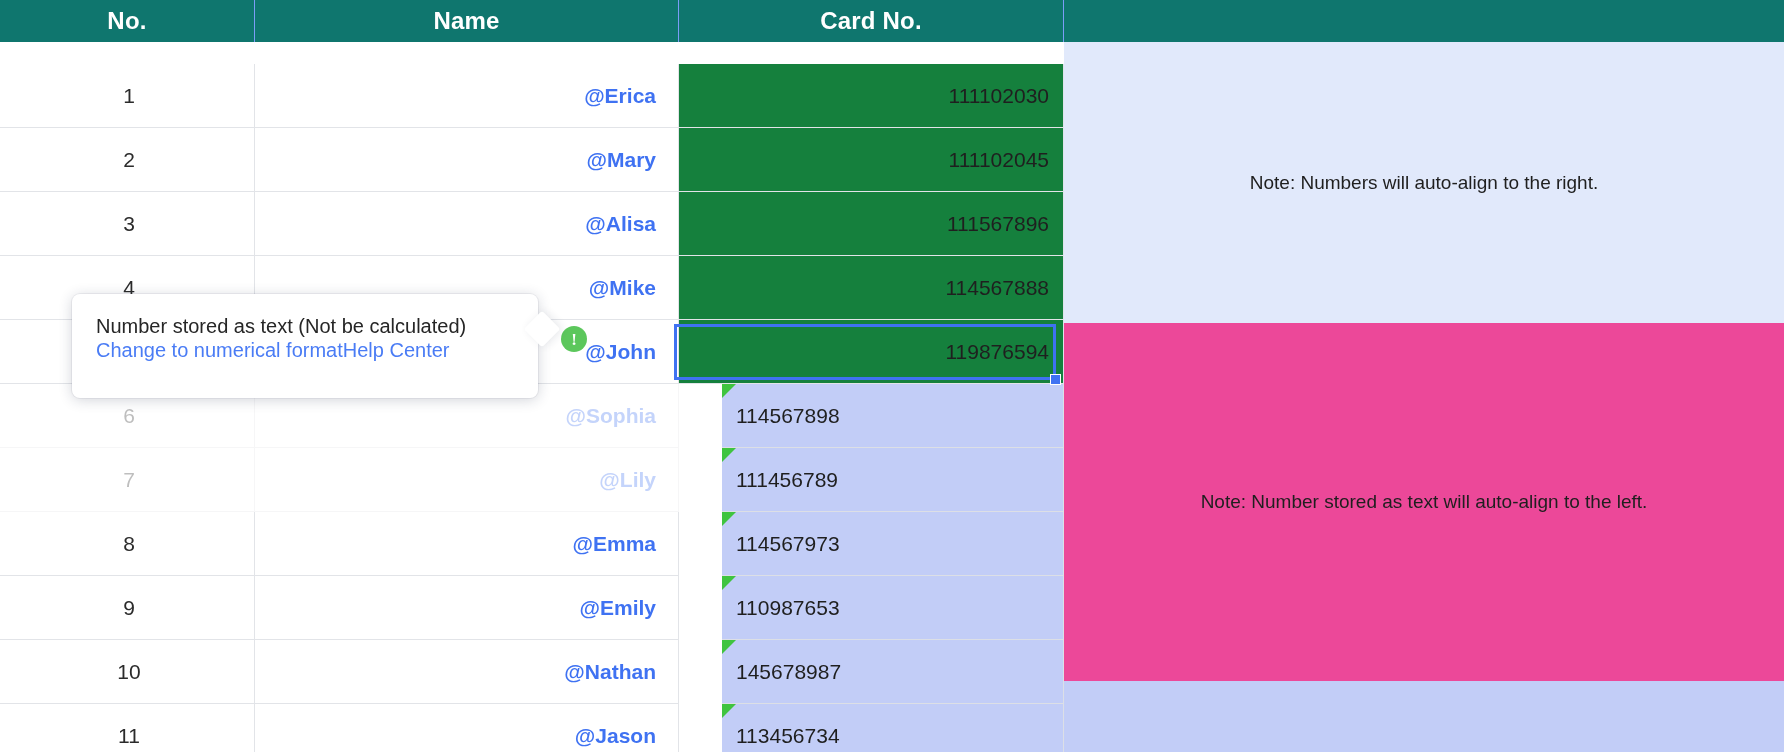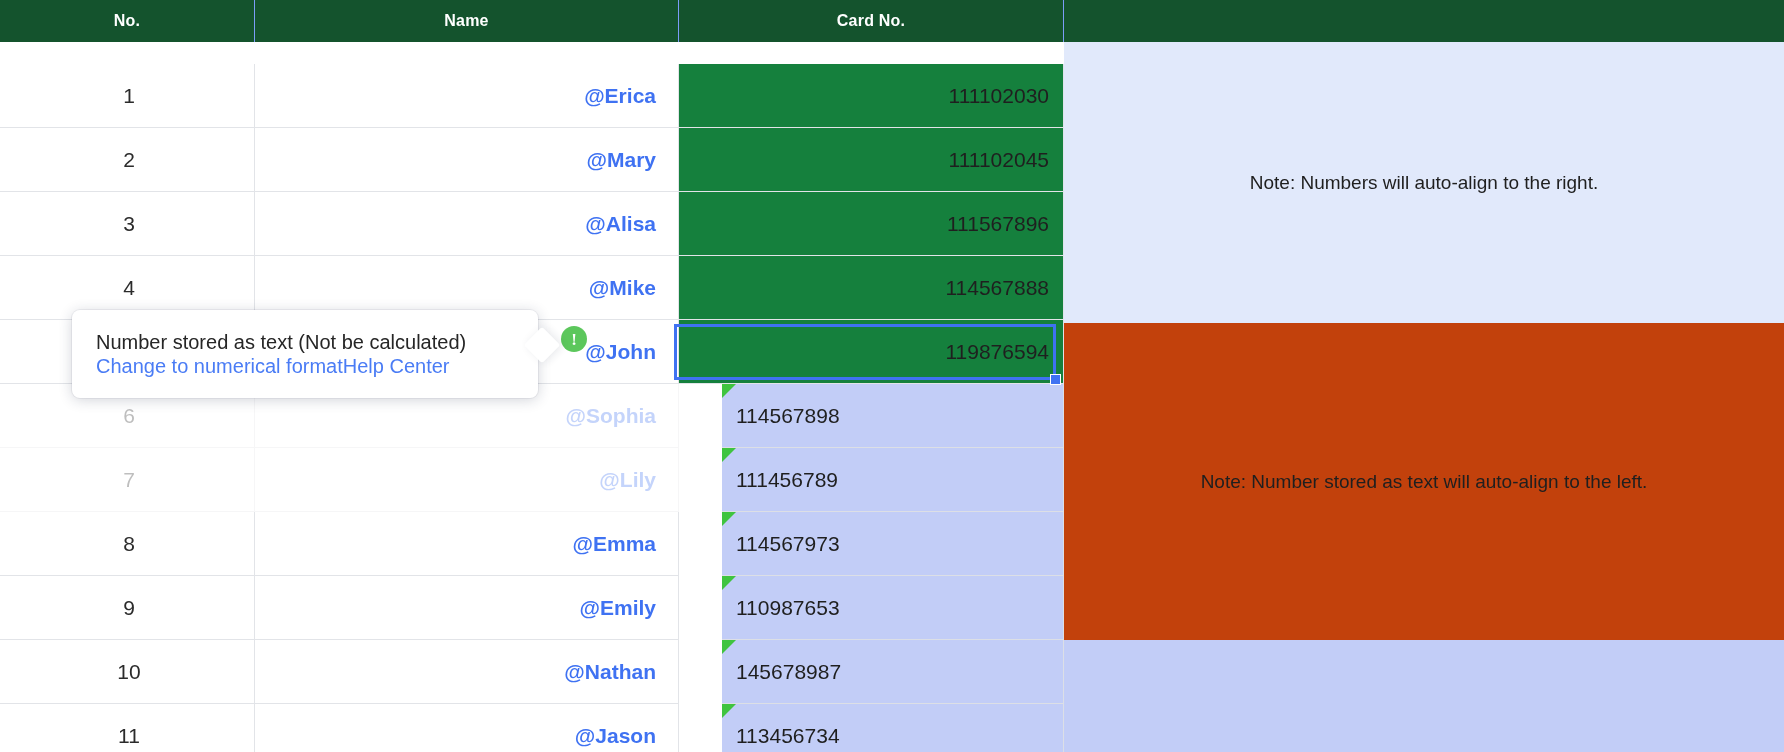--- a/index.html
+++ b/index.html
@@ -25,23 +25,23 @@
   .sheet {
     position: absolute;
     inset: 0;
     display: grid;
     grid-template-columns: 255px 424px 385px 1fr;
     grid-auto-rows: 64px;
   }
 
   
   .hcell {
-    background: #14532d;
+    background: #0f766e;
     color: #ffffff;
-    font-size: 16px;
+    font-size: 24px;
     font-weight: bold;
     display: flex;
     align-items: center;
     justify-content: center;
     box-sizing: border-box;
     border-right: 1px solid #7c9df7;
     height: 42px;
     letter-spacing: .2px;
   }
   .hcell.last { border-right: none; }
@@ -111,22 +111,22 @@
     left: 1064px;
     top: 42px;
     width: 720px;
     height: 281px;
     background: #e1e9fb;
   }
   #note-bottom {
     left: 1064px;
     top: 323px;
     width: 720px;
-    height: 317px;
-    background: #c2410c;
+    height: 358px;
+    background: #ec4899;
   }
 
   
   #active-cell {
     position: absolute;
     left: 674px;
     top: 324px;
     width: 382px;
     height: 56px;
     border: 3px solid #3f72f2;
@@ -142,23 +142,23 @@
     height: 9px;
     background: #3f72f2;
     border: 1.5px solid #ffffff;
     box-sizing: content-box;
   }
 
   
   #tooltip {
     position: absolute;
     left: 72px;
-    top: 310px;
+    top: 294px;
     width: 466px;
-    height: 88px;
+    height: 104px;
     background: #ffffff;
     border-radius: 8px;
     box-shadow: 0 2px 14px rgba(30,40,70,.20), 0 0 0 1px rgba(30,40,70,.06);
     box-sizing: border-box;
     padding: 20px 24px 0 24px;
     font-size: 20px;
     color: #262626;
   }
   #tooltip .tip-msg {
     line-height: 1.25;

